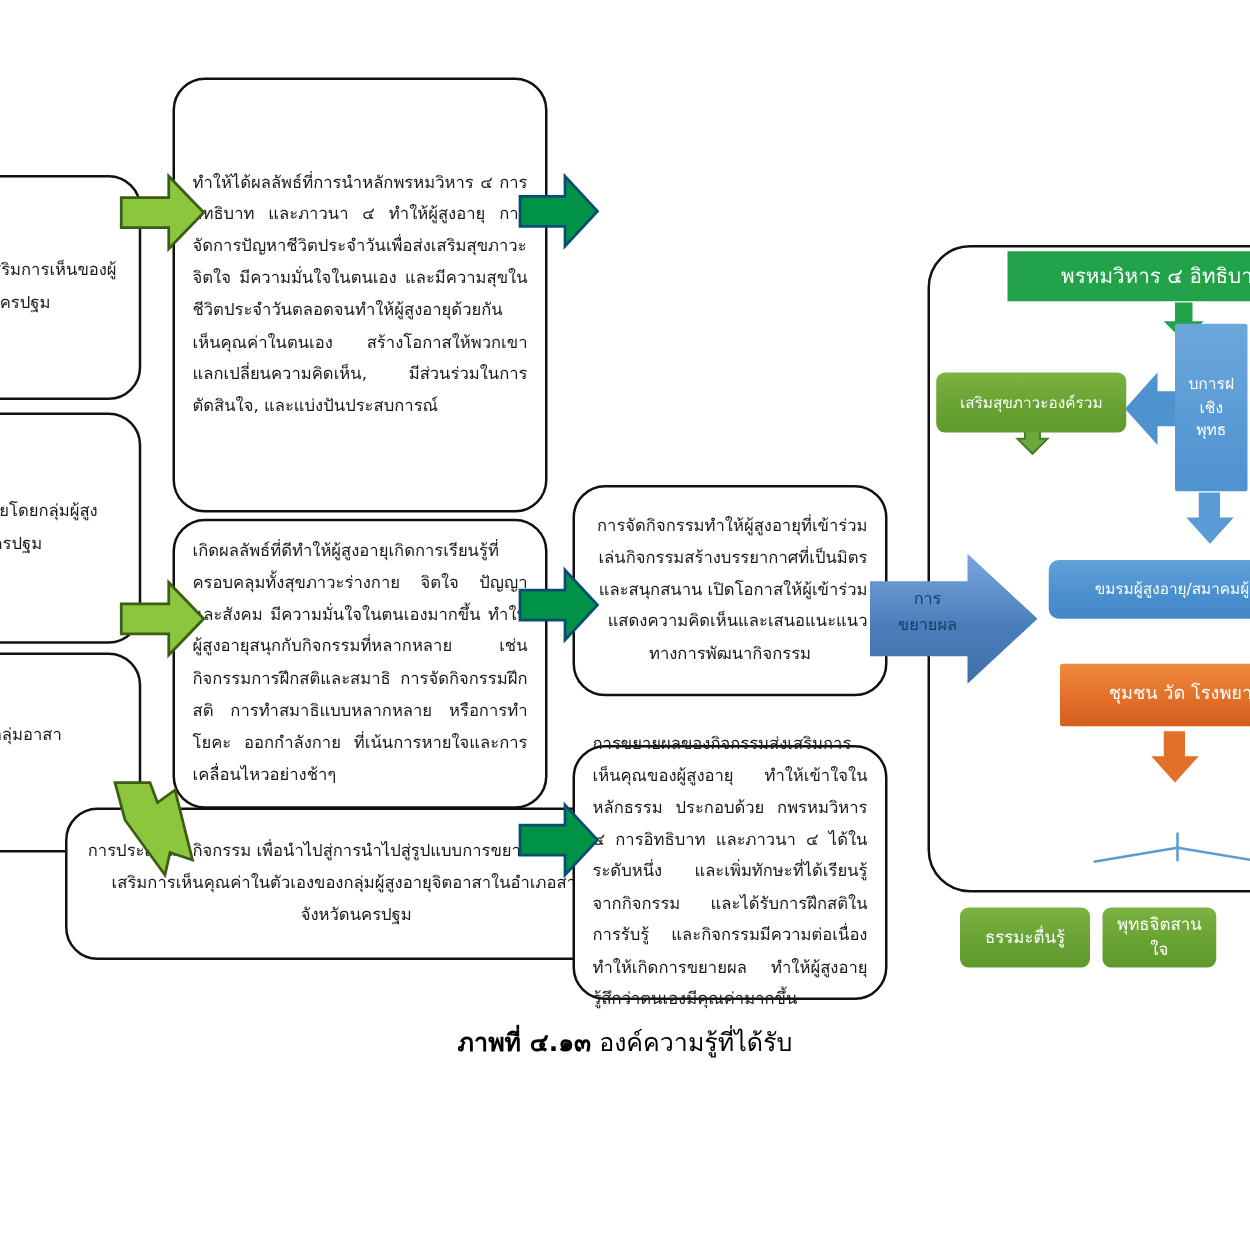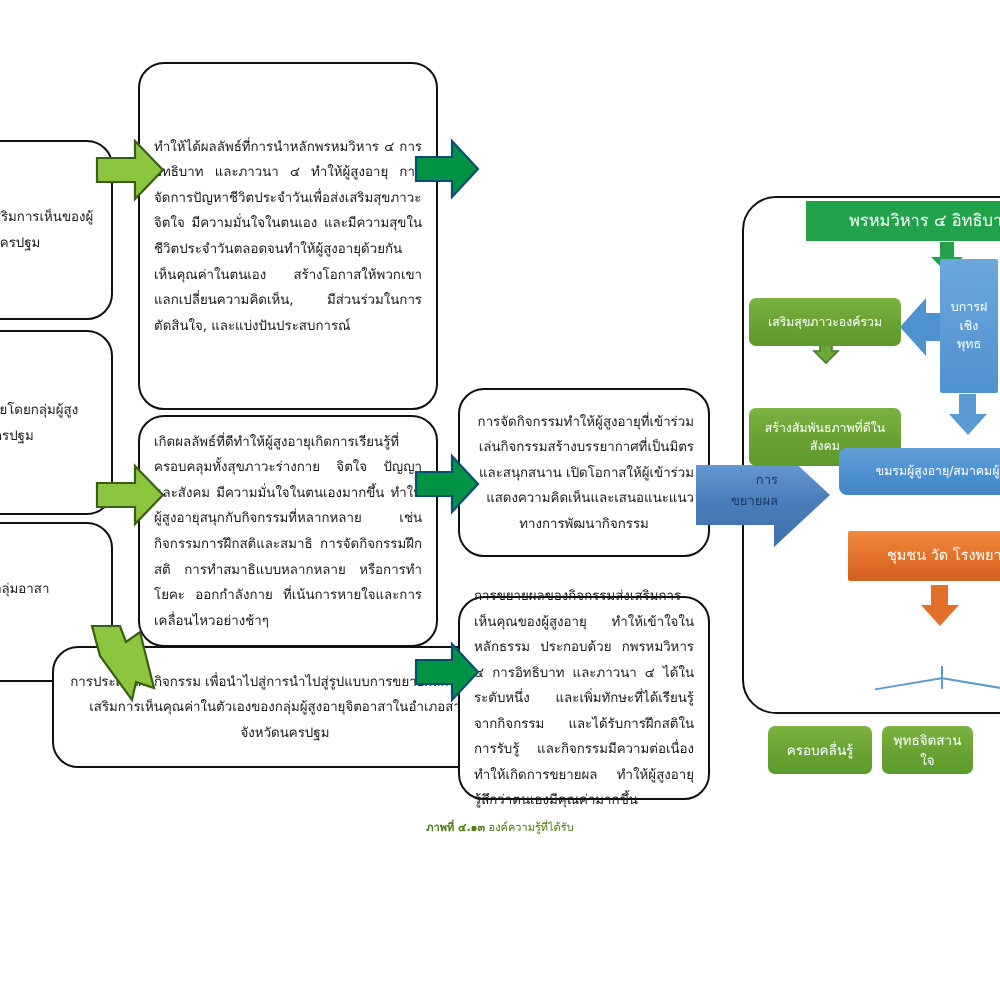--- a/index.html
+++ b/index.html
@@ -78,22 +78,22 @@
     border-radius:2px;
   }
   .n-orange{
     background:linear-gradient(180deg,#ef8a3c 0%,#e2702a 55%,#d2601d 100%);
     border-radius:2px;
   }
   .connector{position:absolute;background:#5b9bd5;z-index:5;}
   .caption{
     position:absolute;
     text-align:center;
-    font-size:11px;
-    color:#4d7c0f;
+    font-size:20px;
+    color:#000000;
     z-index:8;
   }
   .caption b{font-weight:bold;}
 </style>
 </head>
 <body>
 
 <div id="stage">
 
   <div class="rbox" style="left:-112px;top:140px;width:225px;height:180px;">
@@ -171,21 +171,21 @@
         <linearGradient id="blueArrowGrad" x1="0" y1="0" x2="0" y2="1">
           <stop offset="0%" stop-color="#7aa6dd"></stop>
           <stop offset="55%" stop-color="#4a7ebb"></stop>
           <stop offset="100%" stop-color="#3f6fa8"></stop>
         </linearGradient>
       </defs>
       <polygon points="0,22 78,22 78,0 134,52 78,104 78,82 0,82" fill="url(#blueArrowGrad)"></polygon>
     </svg>
   </div>
   <div style="position:absolute;left:706px;top:470px;width:72px;z-index:7;
-              text-align:right;color:#1a3a66;font-size:13px;line-height:1.6;">
+              text-align:center;color:#1a3a66;font-size:13px;line-height:1.6;">
     <div>การ</div>
     <div>ขยายผล</div>
   </div>
 
   <div id="subdiagram" style="left:742px;top:196px;width:330px;height:518px;"></div>
 
   <div class="node n-green-flat" style="left:806px;top:201px;width:250px;height:40px;font-size:16.5px;">พรหมวิหาร ๔ อิทธิบาท</div>
 
   <div class="arrow" style="left:930px;top:242px;width:34px;height:32px;">
     <svg width="34" height="32" viewBox="0 0 34 32">
@@ -194,21 +194,20 @@
   </div>
 
   <div class="node n-green" style="left:749px;top:258px;width:152px;height:48px;font-size:12.3px;">เสริมสุขภาวะองค์รวม</div>
 
   <div class="arrow" style="left:812px;top:312px;width:28px;height:52px;">
     <svg width="28" height="52" viewBox="0 0 28 52">
       <polygon points="14,0 26,13 20,13 20,39 26,39 14,51 2,39 8,39 8,13 2,13" fill="#6aa939" stroke="#4d7a28" stroke-width="1.6"></polygon>
     </svg>
   </div>
 
-  <div class="node n-green" style="left:749px;top:368px;width:152px;height:58px;font-size:12.3px;">สร้างสัมพันธภาพที่ดีในสังคม</div>
 
   <div class="node n-blue-sq" style="left:940px;top:259px;width:58px;height:134px;font-size:12.5px;flex-direction:column;">
     <span>บการฝ</span>
     <span>เชิง</span>
     <span>พุทธ</span>
   </div>
   <div class="arrow" style="left:900px;top:294px;width:56px;height:66px;">
     <svg width="56" height="66" viewBox="0 0 56 66">
       <polygon points="0,33 26,4 26,19 56,19 56,47 26,47 26,62" fill="#4e92d0"></polygon>
     </svg>
@@ -228,21 +227,21 @@
     <svg width="40" height="42" viewBox="0 0 40 42">
       <polygon points="11,0 28,0 28,20 39,20 20,41 1,20 11,20" fill="#e2702a"></polygon>
     </svg>
   </div>
 
 
   <div class="connector" style="left:941px;top:666px;width:1.6px;height:23px;"></div>
   <div class="connector" style="left:874px;top:677px;width:69px;height:1.6px;transform:rotate(-9.5deg);transform-origin:right center;"></div>
   <div class="connector" style="left:941px;top:677px;width:66px;height:1.6px;transform:rotate(9.5deg);transform-origin:left center;"></div>
 
-  <div class="node n-green" style="left:768px;top:686px;width:104px;height:48px;font-size:13.5px;">ครอบคลื่นรู้</div>
+  <div class="node n-green" style="left:768px;top:686px;width:104px;height:48px;font-size:13.5px;">ธรรมะตื่นรู้</div>
   <div class="node n-green" style="left:882px;top:686px;width:91px;height:48px;font-size:13.5px;">พุทธจิตสานใจ</div>
 
   <div class="caption" style="left:0;top:818px;width:1000px;">
     <b>ภาพที่ ๔.๑๓</b>
     <span>องค์ความรู้ที่ได้รับ</span>
   </div>
 
 </div>
 
 </body></html>

